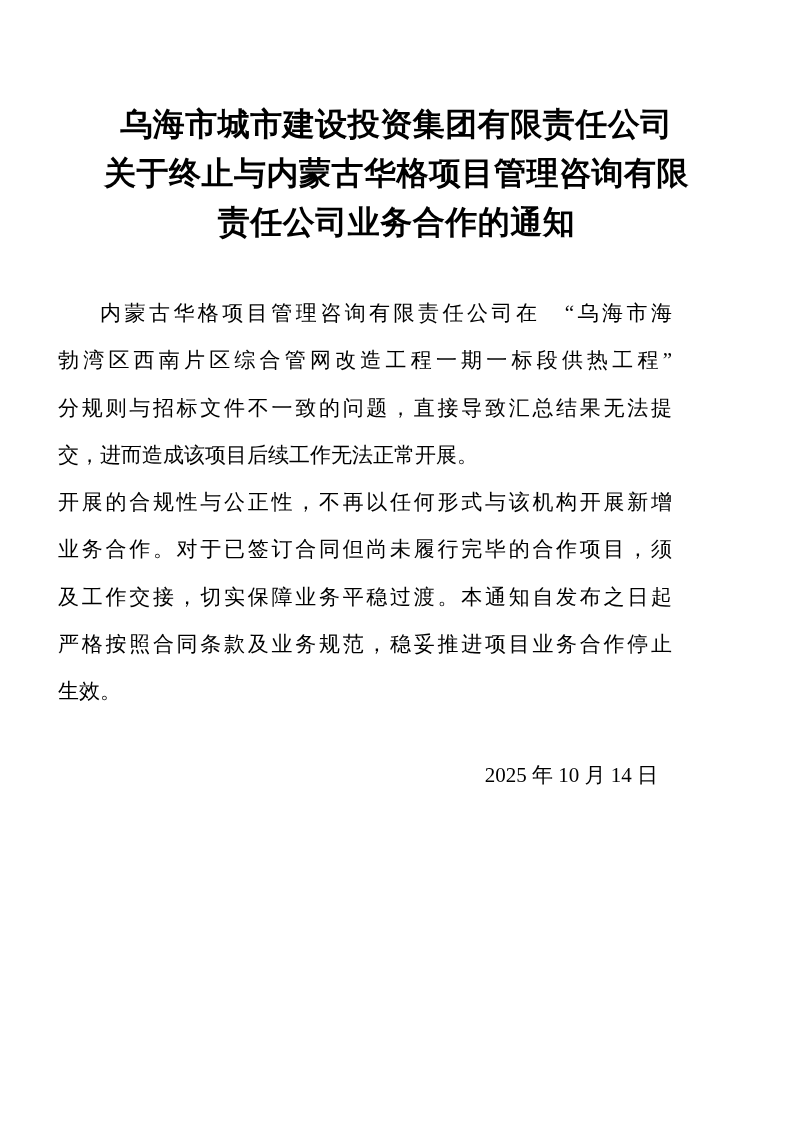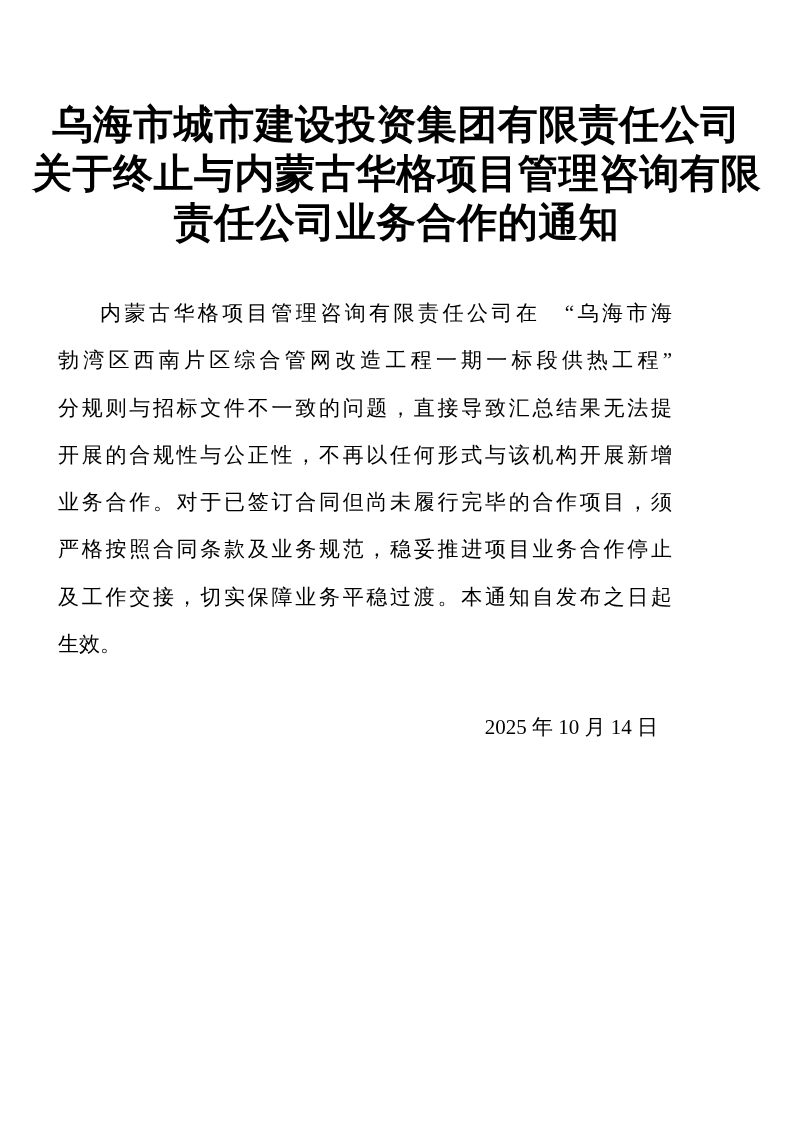--- a/index.html
+++ b/index.html
@@ -13,21 +13,21 @@
     height: 1122px;
     background: #ffffff;
     color: #000000;
     overflow: hidden;
     font-family: "Liberation Serif", "DejaVu Serif", serif;
   }
   .title {
     padding-top: 100px;
     text-align: center;
     font-weight: 700;
-    font-size: 40px;
+    font-size: 32px;
     line-height: 49px;
     letter-spacing: 0.5px;
     color: #000000;
   }
   .body {
     margin: 43px 121px 0 58px; 
     font-size: 21px;
     line-height: 47.3px;
     color: #000000;
   }
@@ -57,21 +57,22 @@
   <div class="title">
     <div class="title-line">乌海市城市建设投资集团有限责任公司</div>
     <div class="title-line">关于终止与内蒙古华格项目管理咨询有限</div>
     <div class="title-line">责任公司业务合作的通知</div>
   </div>
 
   <div class="body">
     <div class="line indent j">内蒙古华格项目管理咨询有限责任公司在　“乌海市海</div>
     <div class="line j">勃湾区西南片区综合管网改造工程一期一标段供热工程”</div>
     <div class="line j">分规则与招标文件不一致的问题，直接导致汇总结果无法提</div>
+    <div class="line">交，进而造成该项目后续工作无法正常开展。</div>
     <div class="line j">开展的合规性与公正性，不再以任何形式与该机构开展新增</div>
     <div class="line j">业务合作。对于已签订合同但尚未履行完毕的合作项目，须</div>
+    <div class="line j">及工作交接，切实保障业务平稳过渡。本通知自发布之日起</div>
     <div class="line j">严格按照合同条款及业务规范，稳妥推进项目业务合作停止</div>
-    <div class="line j">及工作交接，切实保障业务平稳过渡。本通知自发布之日起</div>
     <div class="line">生效。</div>
     <div class="line date">2025 年 10 月 14 日</div>
   </div>
 
 </div>
 
 </body></html>

